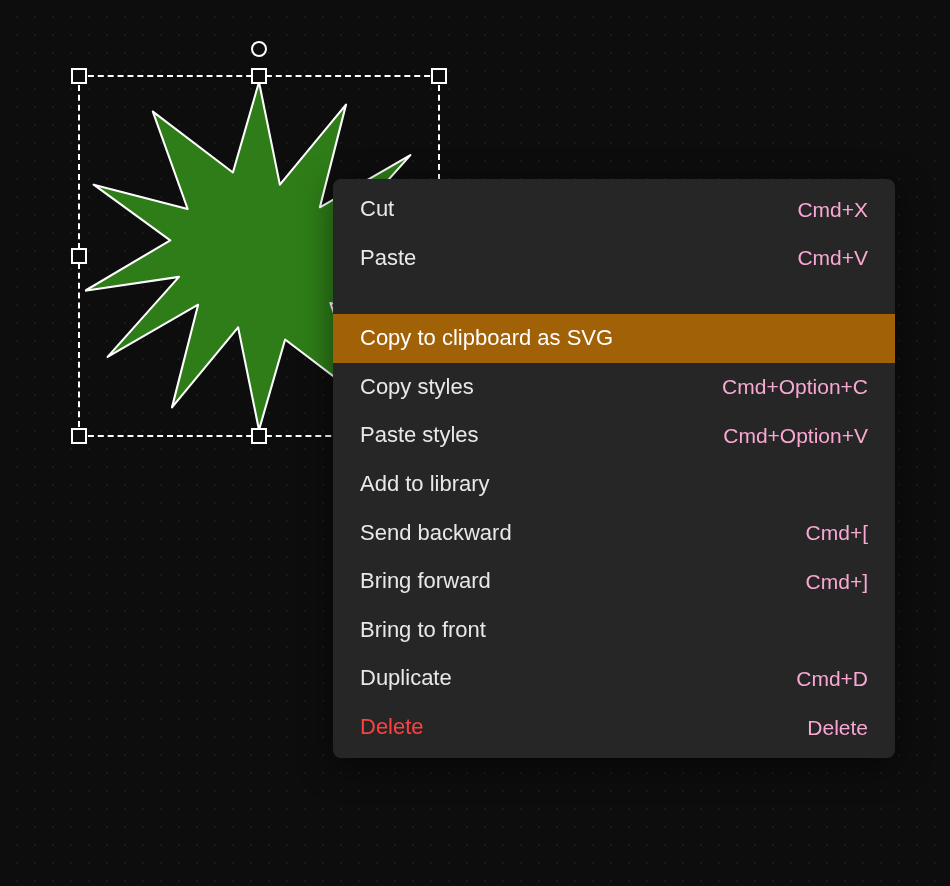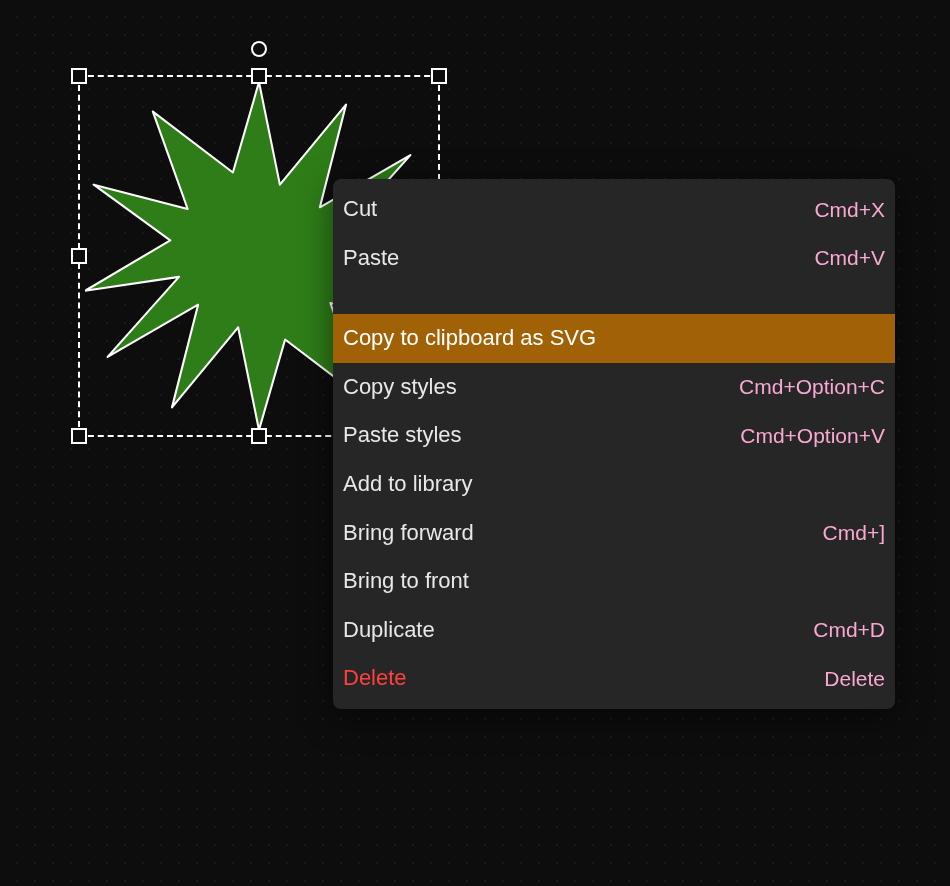--- a/index.html
+++ b/index.html
@@ -74,21 +74,21 @@
       width: 562px;
       background: #262626;
       border-radius: 8px;
       box-shadow: 0 8px 32px rgba(0,0,0,0.5);
       padding: 6px 0;
     }
     .menu-item {
       display: flex;
       justify-content: space-between;
       align-items: center;
-      padding: 10px 10px;
+      padding: 10px 27px;
       font-size: 22px;
       color: #e8e8e8;
       cursor: default;
       line-height: 1.3;
     }
     .menu-item.highlighted {
       background: #a16207;
       color: #ffffff;
       margin-top: 32px;
     }
@@ -147,20 +147,24 @@
       </div>
       <div class="menu-item">
         <span class="menu-label">Paste styles</span>
         <span class="menu-shortcut">Cmd+Option+V</span>
       </div>
       <div class="menu-item">
         <span class="menu-label">Add to library</span>
         <span class="menu-shortcut"></span>
       </div>
       <div class="menu-item">
+        <span class="menu-label">Send backward</span>
+        <span class="menu-shortcut">Cmd+[</span>
+      </div>
+      <div class="menu-item">
         <span class="menu-label">Bring forward</span>
         <span class="menu-shortcut">Cmd+]</span>
       </div>
       <div class="menu-item">
         <span class="menu-label">Bring to front</span>
       </div>
       <div class="menu-item">
         <span class="menu-label">Duplicate</span>
         <span class="menu-shortcut">Cmd+D</span>
       </div>

